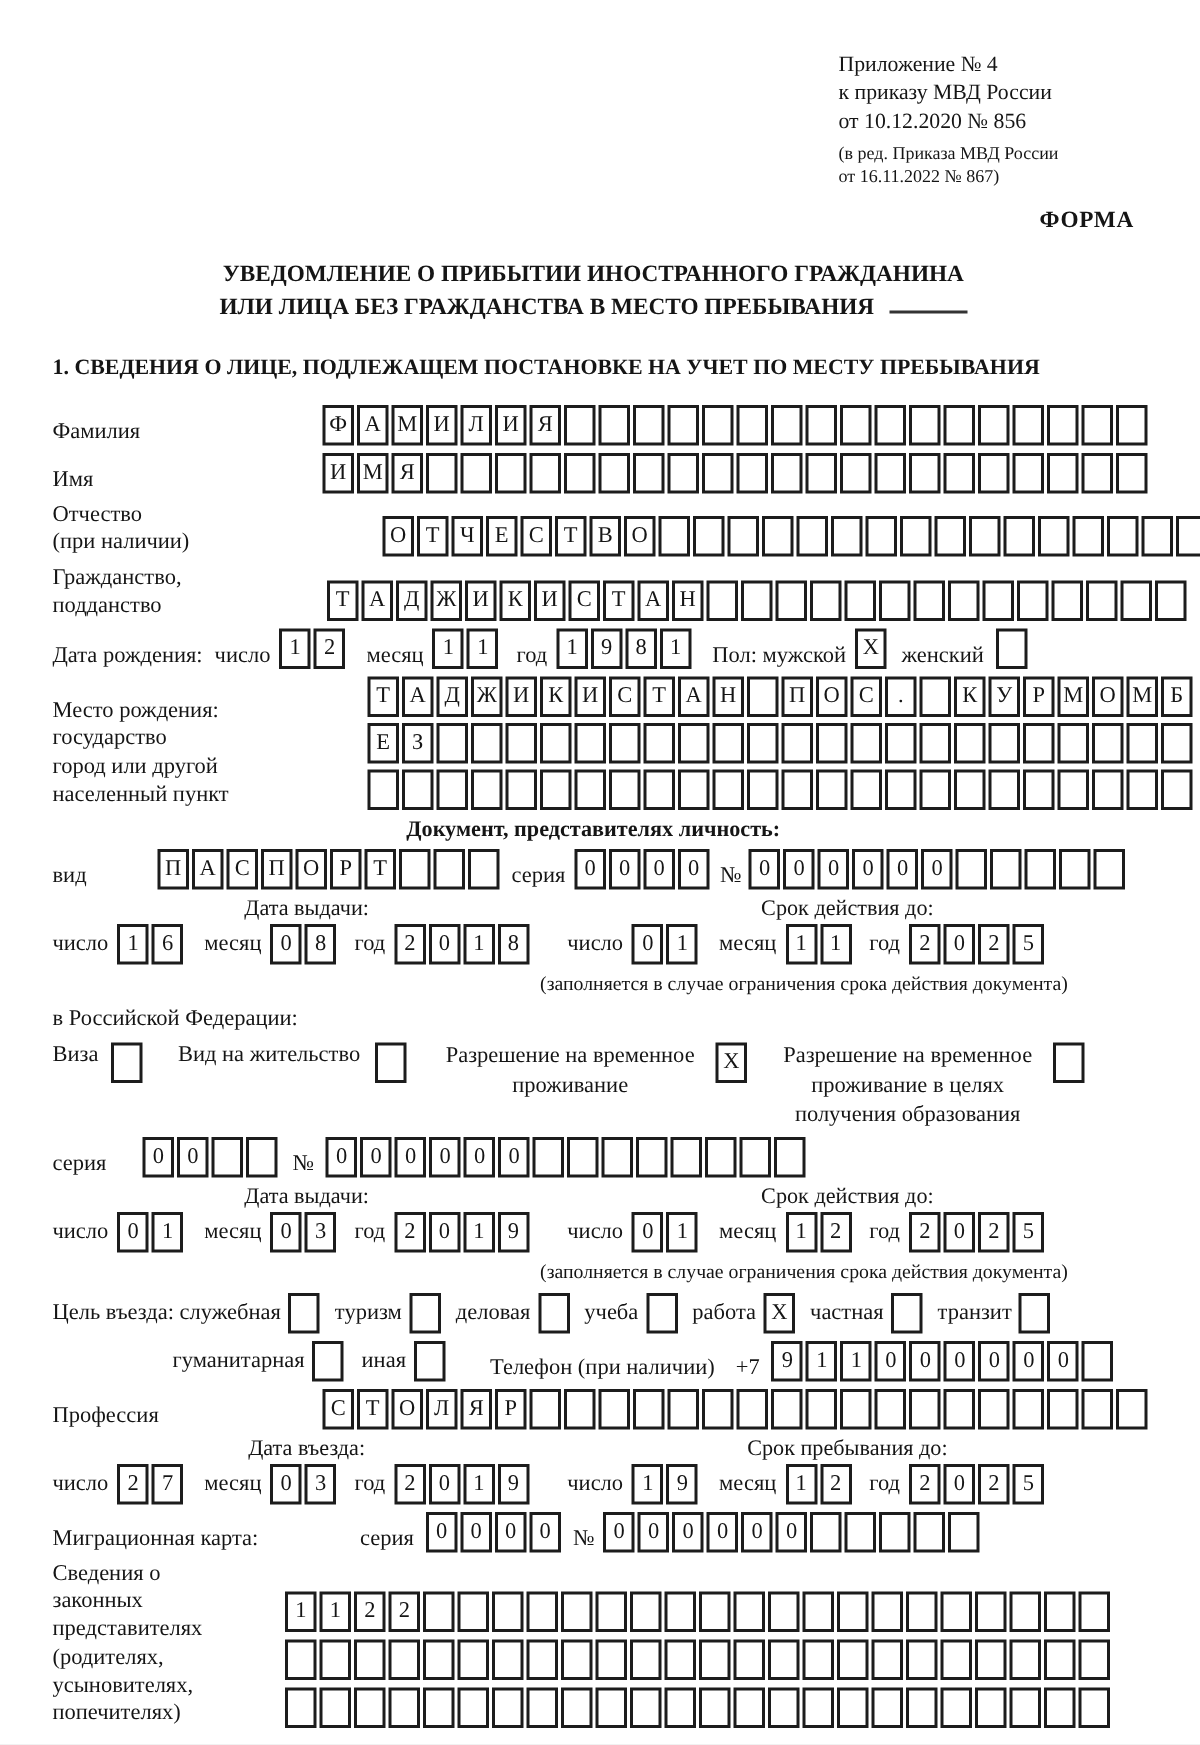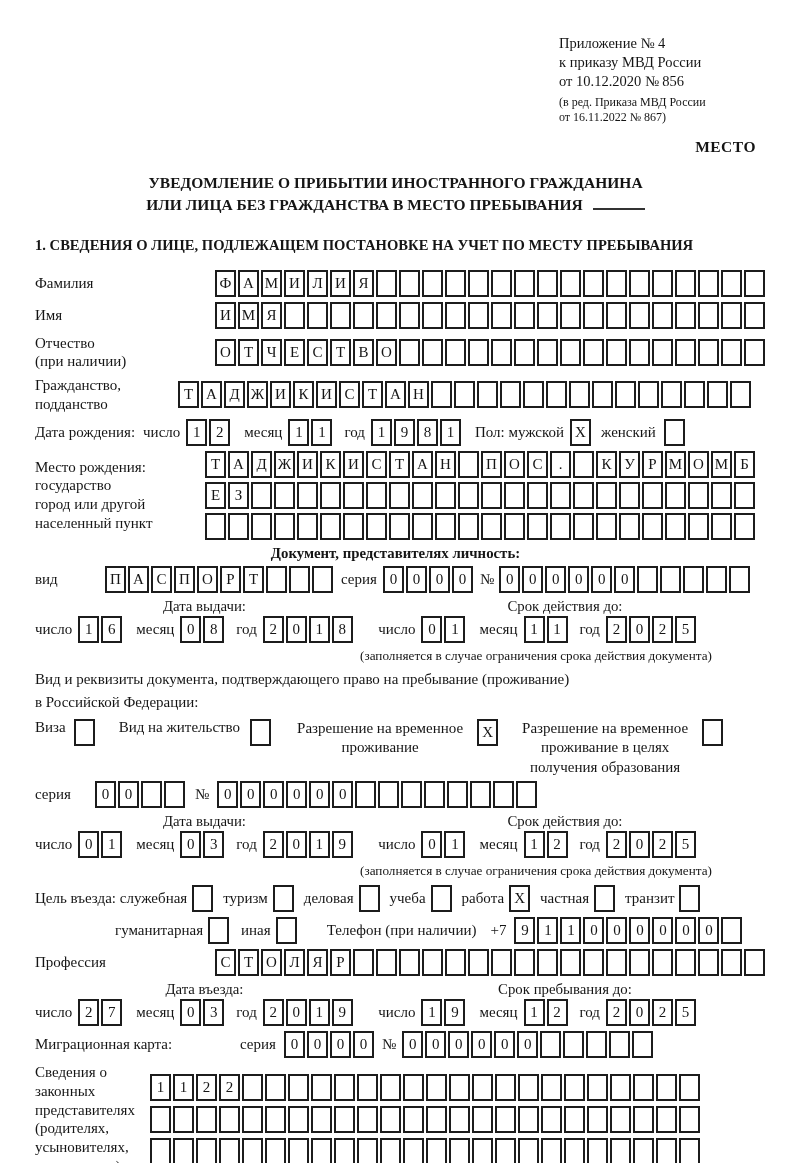--- a/index.html
+++ b/index.html
@@ -6,22 +6,22 @@
   .page{width:800px;height:1163px;box-sizing:border-box;background:#ffffff;color:#151515;
         font-family:"Liberation Serif","DejaVu Serif",serif;padding:34px 44px 0 35px;position:relative;overflow:hidden;}
   .hdr-block{width:195px;margin-left:auto;margin-right:2px;font-size:14.5px;line-height:1.3;}
   .hdr-block .rev{font-size:12px;}
   .hdr-block .rev-first{margin-top:4px;}
   .forma{text-align:right;font-weight:bold;font-size:15.5px;margin-top:12px;letter-spacing:.5px;}
   .title{margin-top:16px;text-align:center;font-weight:bold;font-size:15.5px;line-height:1.45;}
   .blank-ul{display:inline-block;width:52px;border-bottom:2px solid #333;margin-left:10px;vertical-align:baseline;}
   .sec-hd{margin-top:20px;font-weight:bold;font-size:14.6px;}
   .form{margin-top:16px;}
-  .row{display:flex;align-items:center;margin-bottom:5px;font-size:15px;}
-  .row.top{align-items:center;}
+  .row{display:flex;align-items:flex-end;margin-bottom:5px;font-size:15px;}
+  .row.top{align-items:flex-end;gap:40px;}
   .lbl{flex:none;}
   .multi{white-space:pre-line;line-height:1.25;}
   .w180{width:180px;}.w143{width:143px;}.w170{width:170px;}.w115{width:115px;}.w70{width:70px;}.w205{width:205px;}
   .cells{display:inline-flex;flex:none;}
   .cell{box-sizing:border-box;display:inline-flex;flex:none;width:21px;height:27px;border:2px solid #1c1c1c;
         margin-right:2px;align-items:center;justify-content:center;font-size:15px;background:#fff;}
   .cellcol{display:flex;flex-direction:column;row-gap:4px;}
   .mr6{margin-right:6px;}.mr8{margin-right:8px;}.mr10{margin-right:10px;}.mr12{margin-right:12px;}
   .center-bold{font-weight:bold;text-align:center;font-size:14.8px;margin:3px 0 4px 0;}
   .dhdr{display:flex;font-size:14.8px;margin-bottom:1px;}
@@ -44,21 +44,21 @@
 <div class="page">
 
   <div class="hdr-block">
     <div>Приложение № 4</div>
     <div>к приказу МВД России</div>
     <div>от 10.12.2020 № 856</div>
     <div class="rev rev-first">(в ред. Приказа МВД России</div>
     <div class="rev">от 16.11.2022 № 867)</div>
   </div>
 
-  <div class="forma">МЕСТО</div>
+  <div class="forma">ФОРМА</div>
 
   <div class="title">
     <div>УВЕДОМЛЕНИЕ О ПРИБЫТИИ ИНОСТРАННОГО ГРАЖДАНИНА</div>
     <div><span>ИЛИ ЛИЦА БЕЗ ГРАЖДАНСТВА В МЕСТО ПРЕБЫВАНИЯ</span><span class="blank-ul"></span></div>
   </div>
 
   <div class="sec-hd">1. СВЕДЕНИЯ О ЛИЦЕ, ПОДЛЕЖАЩЕМ ПОСТАНОВКЕ НА УЧЕТ ПО МЕСТУ ПРЕБЫВАНИЯ</div>
 
   <div class="form">
 
@@ -375,21 +375,20 @@
         <span class="cells">
             <span class="cell">2</span>
             <span class="cell">0</span>
             <span class="cell">2</span>
             <span class="cell">5</span>
           </span>
       </span>
     </div>
     <div class="note note-r">(заполняется в случае ограничения срока действия документа)</div>
 
-    <div class="plain">Вид и реквизиты документа, подтверждающего право на пребывание (проживание)</div>
     <div class="plain">в Российской Федерации:</div>
 
     <div class="visa-row">
       <span class="chk-item">
         <span class="mr8">Виза</span>
         <span class="cell"></span>
       </span>
       <span class="chk-item" style="margin-left:22px;">
         <span class="mr10">Вид на жительство</span>
         <span class="cell"></span>

